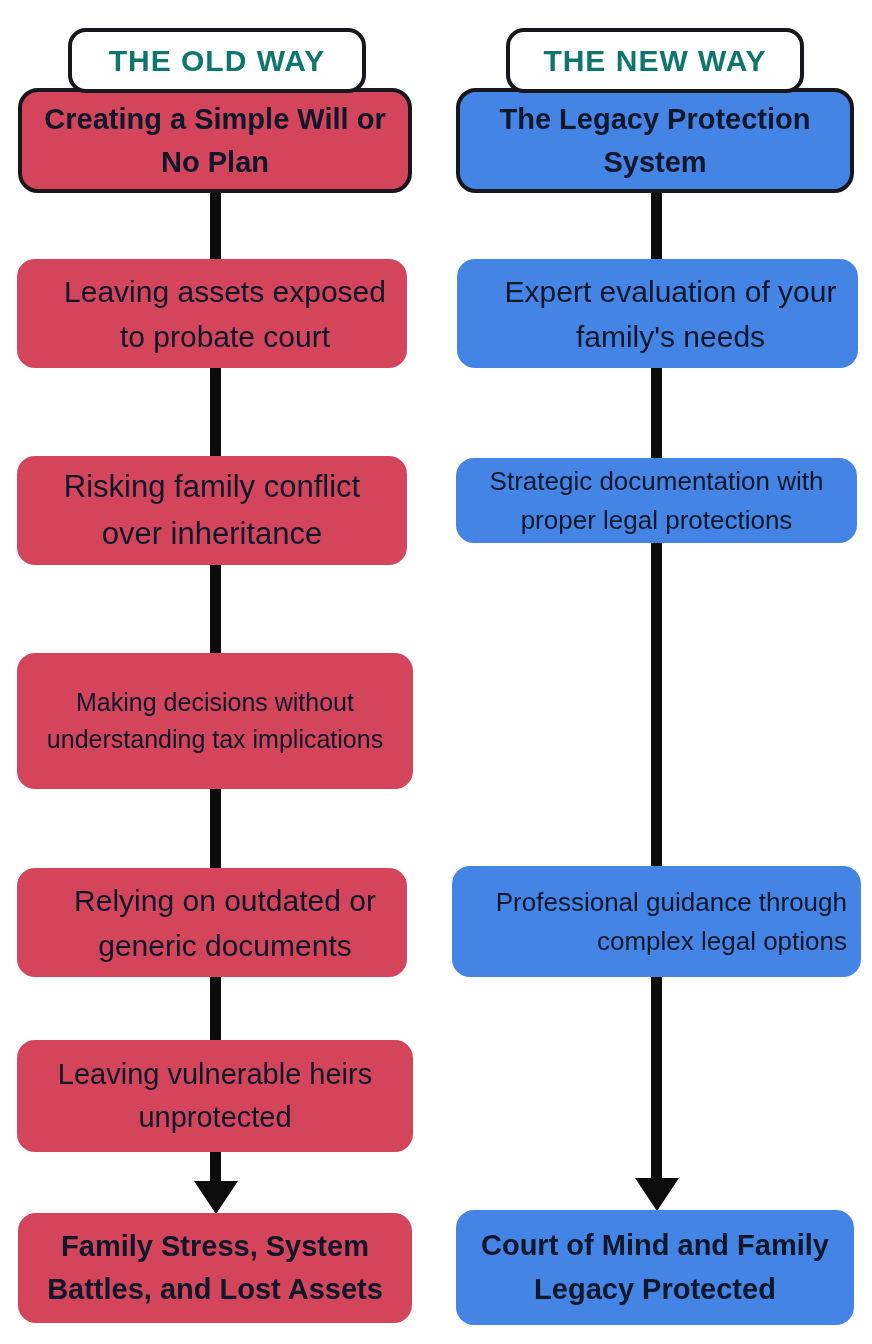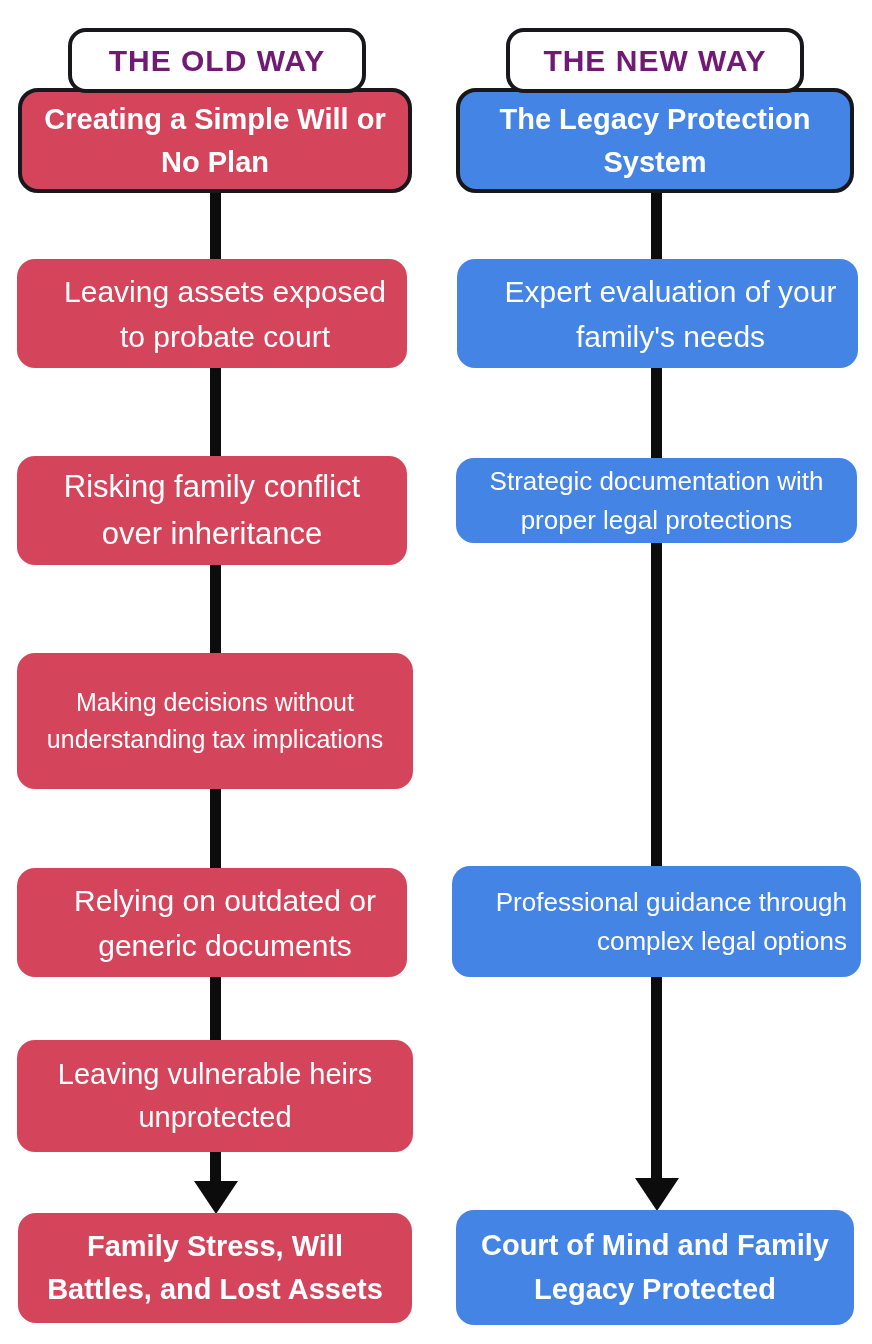--- a/index.html
+++ b/index.html
@@ -13,33 +13,33 @@
   .vline.new { left:651px; top:190px; height:993px; }
   .arrowhead { position:absolute; width:0; height:0; z-index:1;
     border-left:22px solid transparent; border-right:22px solid transparent;
     border-top:33px solid var(--line-black,#0c0c0c); }
   .arrowhead.old { left:194px; top:1181px; }
   .arrowhead.new { left:635px; top:1178px; }
   
   .box {
     position:absolute; z-index:2; box-sizing:border-box;
     display:flex; align-items:center; justify-content:center; text-align:center;
-    color:#ffffff; border-radius:18px; padding:6px 14px; line-height:1.5;
+    color:#0f172a; border-radius:18px; padding:6px 14px; line-height:1.5;
   }
   .red  { background:var(--old-red,#d4455c); }
   .blue { background:var(--new-blue,#4484e4); }
   .bordered { border:4px solid #17171c; border-radius:20px; line-height:1.45; }
   .bold { font-weight:700; }
   .fs31 { font-size:31px; } .fs30 { font-size:30px;padding-left:40px; } .fs29 { font-size:29px; } .fs26 { font-size:26px; } .fs25 { font-size:25px; }
   
   .header {
     position:absolute; z-index:3; box-sizing:border-box;
     background:#ffffff; border:4px solid #17171c; border-radius:18px;
     display:flex; align-items:center; justify-content:center;
-    color:#701a75; font-weight:700; font-size:30px; letter-spacing:1px;
+    color:#0f766e; font-weight:700; font-size:30px; letter-spacing:1px;
   }
   .header.old { left:68px;  top:28px; width:298px; height:65px; }
   .header.new { left:506px; top:28px; width:298px; height:65px; }
   
   .old-top    { left:18px;  top:88px;   width:394px; height:105px; }
   .new-top    { left:456px; top:88px;   width:398px; height:105px; }
   .old-s1     { left:17px;  top:259px;  width:390px; height:109px; }
   .new-s1     { left:457px; top:259px;  width:401px; height:109px; }
   .old-s2     { left:17px;  top:456px;  width:390px; height:109px; }
   .new-s2     { left:456px; top:458px;  width:401px; height:85px; }
@@ -69,16 +69,16 @@
   <div class="box red fs30 old-s1">Leaving assets exposed to probate court</div>
   <div class="box red fs31 old-s2">Risking family conflict over inheritance</div>
   <div class="box red fs25 old-s3">Making decisions without understanding tax implications</div>
   <div class="box red fs30 old-s4">Relying on outdated or generic documents</div>
   <div class="box red fs29 old-s5">Leaving vulnerable heirs unprotected</div>
 
   <div class="box blue fs30 new-s1">Expert evaluation of your family's needs</div>
   <div class="box blue fs26 new-s2">Strategic documentation with proper legal protections</div>
   <div class="box blue fs26 new-s3">Professional guidance through complex legal options</div>
 
-  <div class="box red bold fs29 old-result">Family Stress, Will Battles, and Lost Assets</div>
+  <div class="box red bold fs29 old-result">Family Stress, System Battles, and Lost Assets</div>
   <div class="box blue bold fs29 new-result">Court of Mind and Family Legacy Protected</div>
 
 </div>
 
 </body></html>

